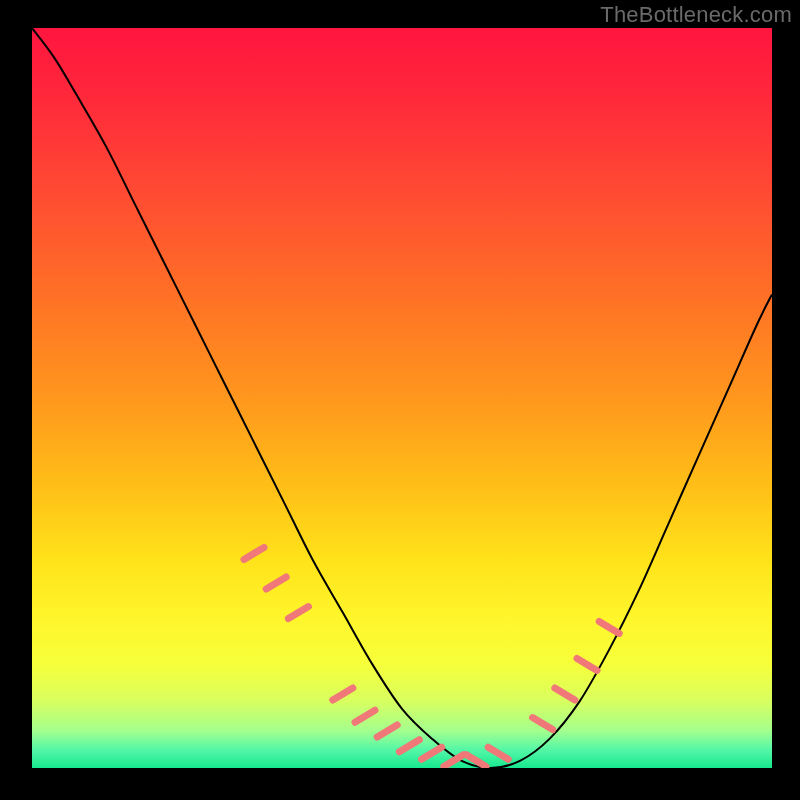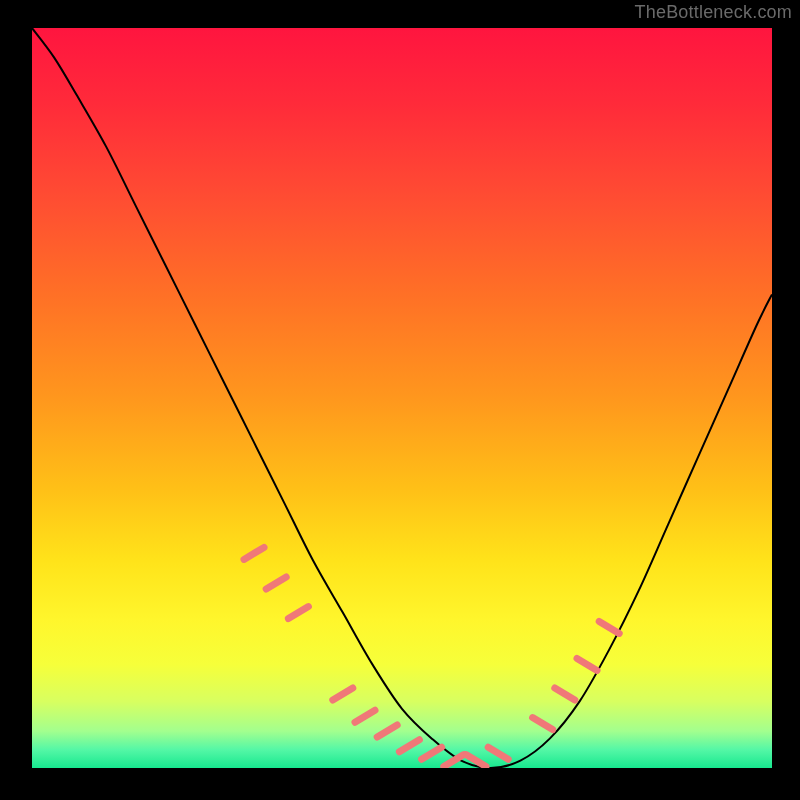--- a/index.html
+++ b/index.html
@@ -27,21 +27,21 @@
     left: 0;
     top: 0;
     right: 0;
     bottom: 0;
   }
   .watermark {
     position: absolute;
     top: 2px;
     right: 8px;
     color: #6a6a6a;
-    font-size: 18px;
+    font-size: 22px;
     font-weight: 500;
     letter-spacing: 0.2px;
     user-select: none;
   }
   svg.curve {
     position: absolute;
     left: 0;
     top: 0;
   }
 </style>

